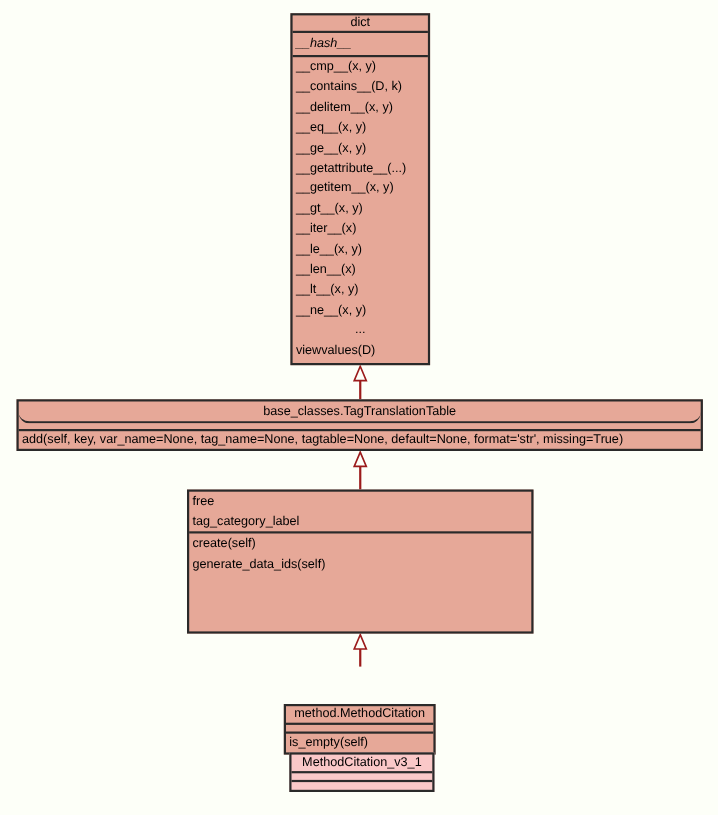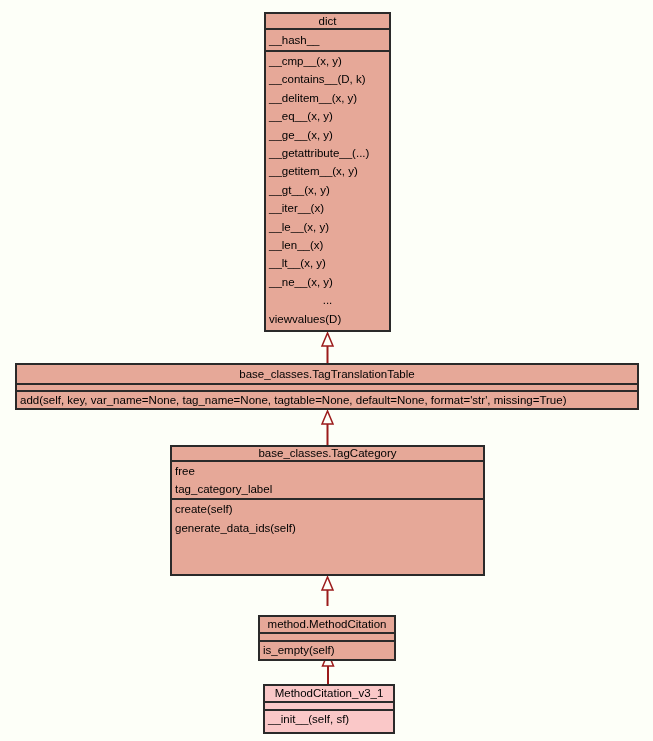--- a/index.html
+++ b/index.html
@@ -38,43 +38,43 @@
     border-bottom: 2px solid var(--border, #2a2a2a);
     flex: 0 0 auto;
   }
   .class-methods { flex: 1 1 auto; overflow: visible; }
   .row { padding-left: 3px; white-space: nowrap; }
   .row.center { text-align: center; padding-left: 0; }
 
   
   .bx1 { left: 264px; top: 12px; width: 127px; height: 320px; }
   .bx1 .class-title { line-height: 14px; }
-  .bx1 .class-attrs .row { line-height: 20px; }
+  .bx1 .class-attrs .row { line-height: 20px; font-style: italic; }
   .bx1 .class-methods .row { line-height: 18.4px; }
 
   
   .bx2 { left: 15px; top: 363px; width: 624px; height: 47px; }
-  .bx2 .class-title { line-height: 18px; }
+  .bx2 .class-title { line-height: 18px; border-radius: 10px; }
   .bx2 .class-attrs { height: 7px; }
   .bx2 .class-methods .row { line-height: 16px; }
 
   
   .bx3 { left: 170px; top: 445px; width: 315px; height: 131px; }
   .bx3 .class-title { line-height: 13px; }
   .bx3 .class-attrs .row { line-height: 18px; }
   .bx3 .class-methods .row { line-height: 18.5px; }
 
   
-  .bx4 { left: 258px; top: 615px; width: 138px; height: 46px; }
+  .bx4 { left: 258px; top: 640px; width: 138px; height: 46px; }
   .bx4 .class-title { line-height: 15px; }
   .bx4 .class-attrs { height: 8px; }
   .bx4 .class-methods .row { line-height: 17px; }
 
   
-  .bx5 { left: 263px; top: 684px; width: 132px; height: 50px; background: var(--highlight-fill, #fac8c8); }
+  .bx5 { left: 263px; top: 684px; width: 132px; height: 36px; background: var(--highlight-fill, #fac8c8); }
   .bx5 .class-title { line-height: 15px; }
   .bx5 .class-attrs { height: 8px; }
   .bx5 .class-methods .row { line-height: 17px; }
 
   .edge-line { stroke: var(--arrow, #9b1b1b); stroke-width: 2; }
   .edge-head { stroke: var(--arrow, #9b1b1b); stroke-width: 1.5; fill: var(--background, #fdfff8); }
 </style>
 </head>
 <body>
 
@@ -125,21 +125,20 @@
 
   <div class="class-box bx2">
     <div class="class-title">base_classes.TagTranslationTable</div>
     <div class="class-attrs"></div>
     <div class="class-methods">
         <div class="row">add(self, key, var_name=None, tag_name=None, tagtable=None, default=None, format='str', missing=True)</div>
       </div>
   </div>
 
   <div class="class-box bx3">
-    <div class="class-title">base_classes.TagCategory</div>
     <div class="class-attrs">
         <div class="row">free</div>
         <div class="row">tag_category_label</div>
       </div>
     <div class="class-methods">
         <div class="row">create(self)</div>
         <div class="row">generate_data_ids(self)</div>
       </div>
   </div>
 
@@ -147,18 +146,15 @@
     <div class="class-title">method.MethodCitation</div>
     <div class="class-attrs"></div>
     <div class="class-methods">
         <div class="row">is_empty(self)</div>
       </div>
   </div>
 
   <div class="class-box bx5">
     <div class="class-title">MethodCitation_v3_1</div>
     <div class="class-attrs"></div>
-    <div class="class-methods">
-        <div class="row">__init__(self, sf)</div>
-      </div>
   </div>
 
 </div>
 
 </body></html>

